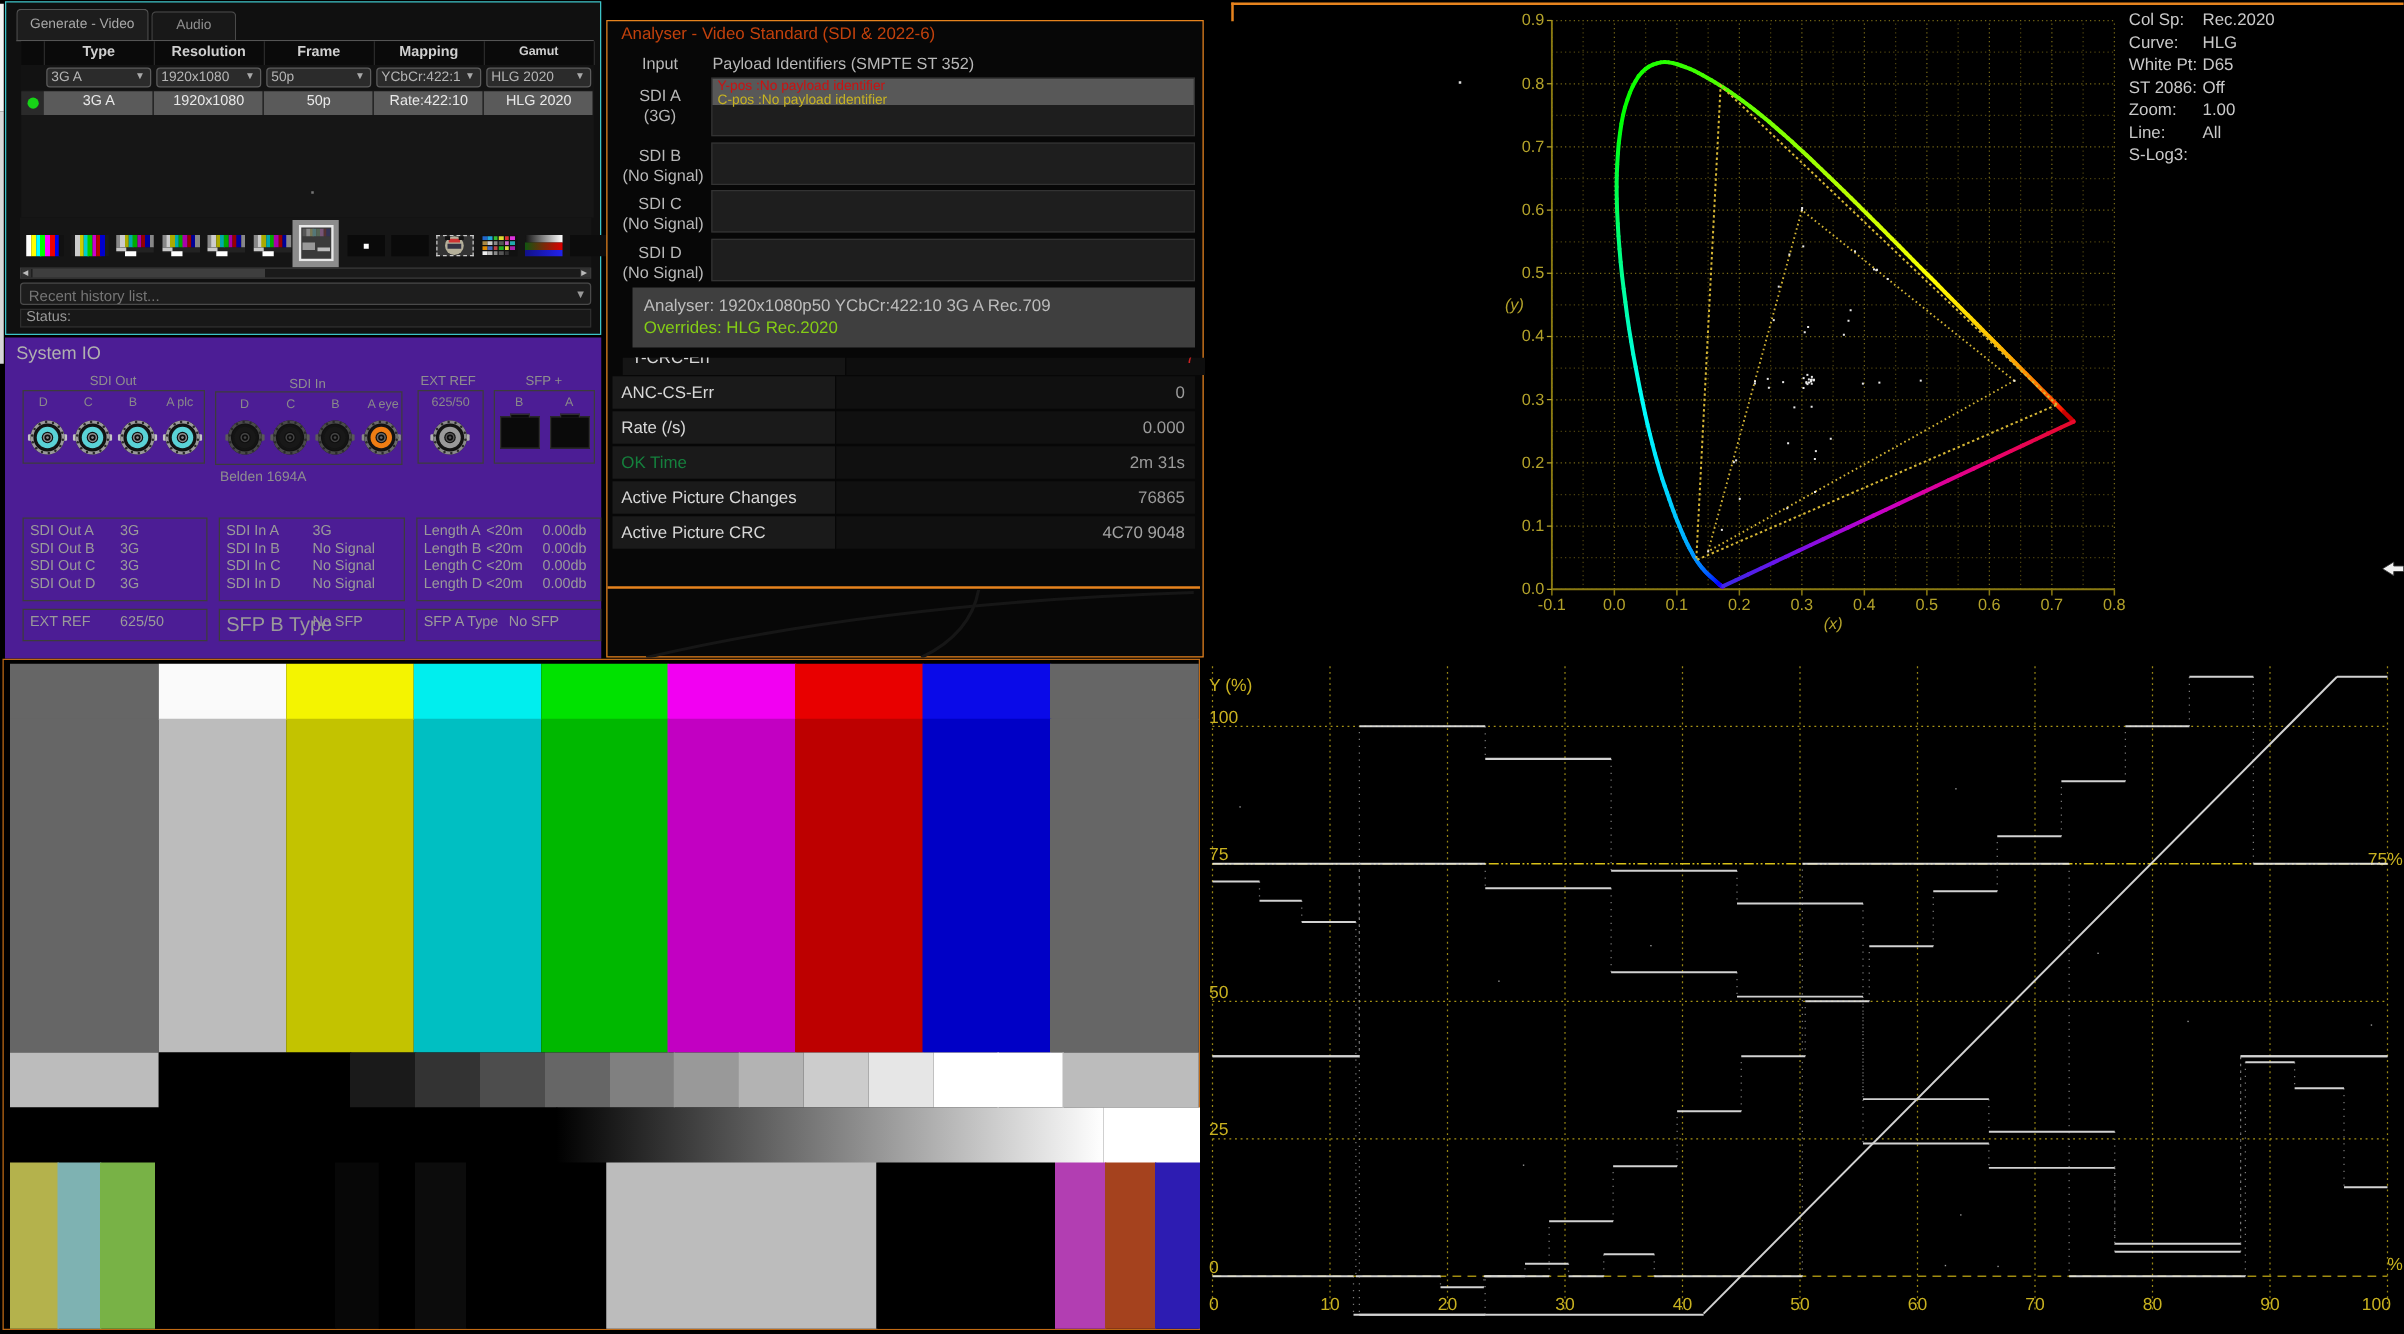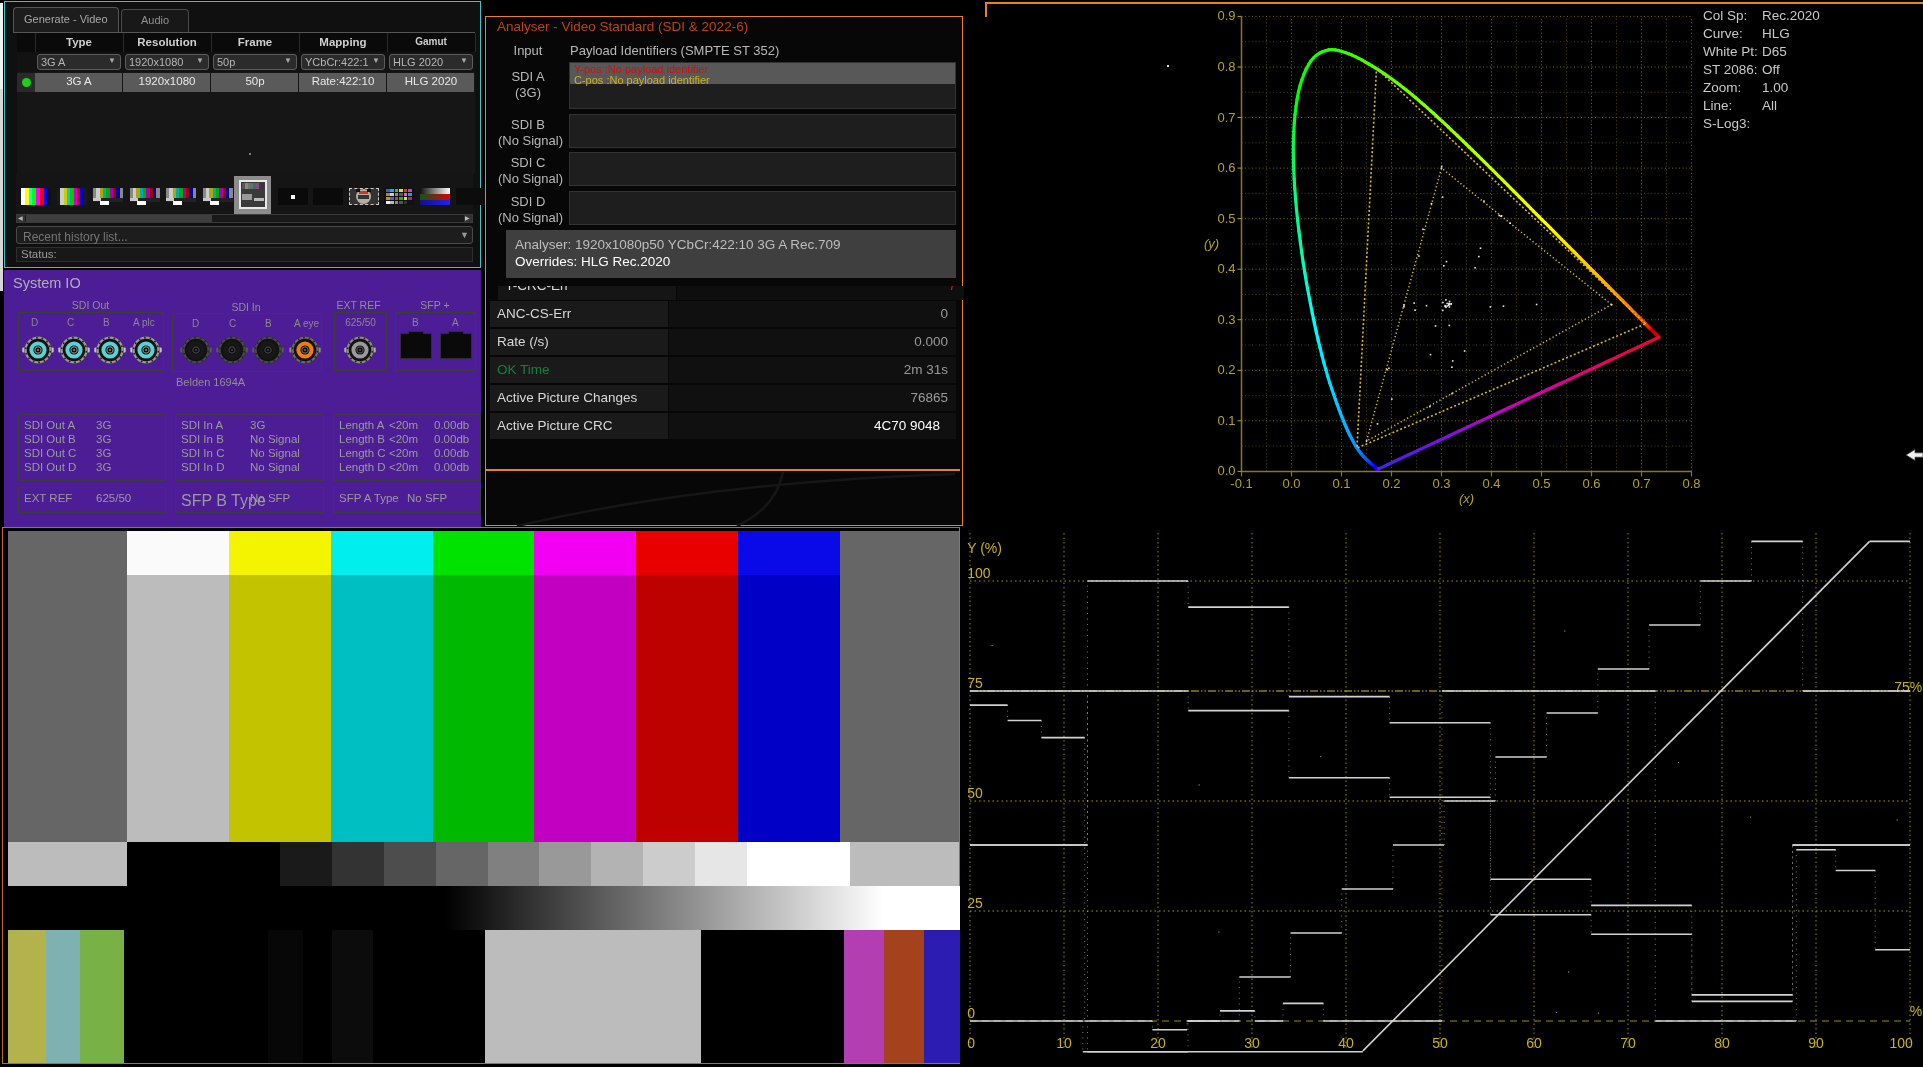--- a/index.html
+++ b/index.html
@@ -500,41 +500,41 @@
     <div class="txt" style="left:12px;top:177px;width:60px;text-align:center;font-size:13px;color:#b8b8b8">SDI D</div>
     <div class="txt" style="left:12px;top:193px;width:60px;text-align:center;font-size:13px;color:#b8b8b8">(No Signal)</div>
     <div class="ab" style="left:12px;top:269px;width:466px;height:14px;overflow:hidden">
       <div class="ab" style="left:0;top:0;width:178px;height:14px;background:#151515"></div>
       <div class="ab" style="left:179px;top:0;width:287px;height:14px;background:#0e0e0e"></div>
       <div class="txt" style="left:7px;top:-8px;font-size:13.5px;color:#d8d8d8">Y-CRC-Err</div>
       <div class="txt" style="left:384px;top:-8px;width:74px;text-align:right;font-size:13.5px;color:#cc2222">7</div>
     </div>
     <div class="ab" style="left:20px;top:213px;width:450px;height:48px;background:#3f3f3f"></div>
     <div class="txt" style="left:29px;top:220px;font-size:13.5px;color:#bdbdbd">Analyser: 1920x1080p50 YCbCr:422:10 3G A Rec.709</div>
-    <div class="txt" style="left:29px;top:237px;font-size:13.5px;color:#ffffff">Overrides: HLG Rec.2020</div>
+    <div class="txt" style="left:29px;top:237px;font-size:13.5px;color:#84cc16">Overrides: HLG Rec.2020</div>
     <div class="ab" style="left:4px;top:284px;width:178px;height:26px;background:#1a1a1a"></div>
     <div class="ab" style="left:183px;top:284px;width:287px;height:26px;background:#101010"></div>
     <div class="txt" style="left:11px;top:289px;font-size:13.5px;color:#d8d8d8">ANC-CS-Err</div>
     <div class="txt" style="left:388px;top:289px;width:74px;text-align:right;font-size:13.5px;color:#9a9a9a">0</div>
     <div class="ab" style="left:4px;top:312px;width:178px;height:26px;background:#1a1a1a"></div>
     <div class="ab" style="left:183px;top:312px;width:287px;height:26px;background:#101010"></div>
     <div class="txt" style="left:11px;top:317px;font-size:13.5px;color:#d8d8d8">Rate (/s)</div>
     <div class="txt" style="left:388px;top:317px;width:74px;text-align:right;font-size:13.5px;color:#9a9a9a">0.000</div>
     <div class="ab" style="left:4px;top:340px;width:178px;height:26px;background:#1a1a1a"></div>
     <div class="ab" style="left:183px;top:340px;width:287px;height:26px;background:#101010"></div>
     <div class="txt" style="left:11px;top:345px;font-size:13.5px;color:#15803d">OK Time</div>
     <div class="txt" style="left:388px;top:345px;width:74px;text-align:right;font-size:13.5px;color:#9a9a9a">2m 31s</div>
     <div class="ab" style="left:4px;top:368px;width:178px;height:26px;background:#1a1a1a"></div>
     <div class="ab" style="left:183px;top:368px;width:287px;height:26px;background:#101010"></div>
     <div class="txt" style="left:11px;top:373px;font-size:13.5px;color:#d8d8d8">Active Picture Changes</div>
     <div class="txt" style="left:388px;top:373px;width:74px;text-align:right;font-size:13.5px;color:#9a9a9a">76865</div>
     <div class="ab" style="left:4px;top:396px;width:178px;height:26px;background:#1a1a1a"></div>
     <div class="ab" style="left:183px;top:396px;width:287px;height:26px;background:#101010"></div>
     <div class="txt" style="left:11px;top:401px;font-size:13.5px;color:#d8d8d8">Active Picture CRC</div>
-    <div class="txt" style="left:388px;top:401px;width:74px;text-align:left;font-size:13.5px;color:#ffffff">4C70 9048</div>
+    <div class="txt" style="left:388px;top:401px;width:74px;text-align:right;font-size:13.5px;color:#a3a3a3">4C70 9048</div>
   </div>
 <svg class="ab" style="left:487px;top:472px" width="474px" height="54px" viewBox="0 0 474 54">
     <path d="M 30 54 Q 220 10 468 2" stroke="#161616" fill="none" stroke-width="2.5"></path>
     <path d="M 250 54 Q 300 30 297 -20" stroke="#161616" fill="none" stroke-width="2.5"></path>
   </svg>
 <div class="ab" style="left:985px;top:2px;width:938px;height:2px;background:#e6831e"></div>
 <div class="ab" style="left:985px;top:2px;width:2px;height:15px;background:#e6831e"></div>
 <svg class="ab" style="left:963px;top:0px" width="960" height="527" viewBox="0 0 960 527">
     <g>
       <line x1="278.5" y1="471.4" x2="278.5" y2="16.4" stroke="#756716" stroke-width="1" stroke-dasharray="1 2.5"></line>

